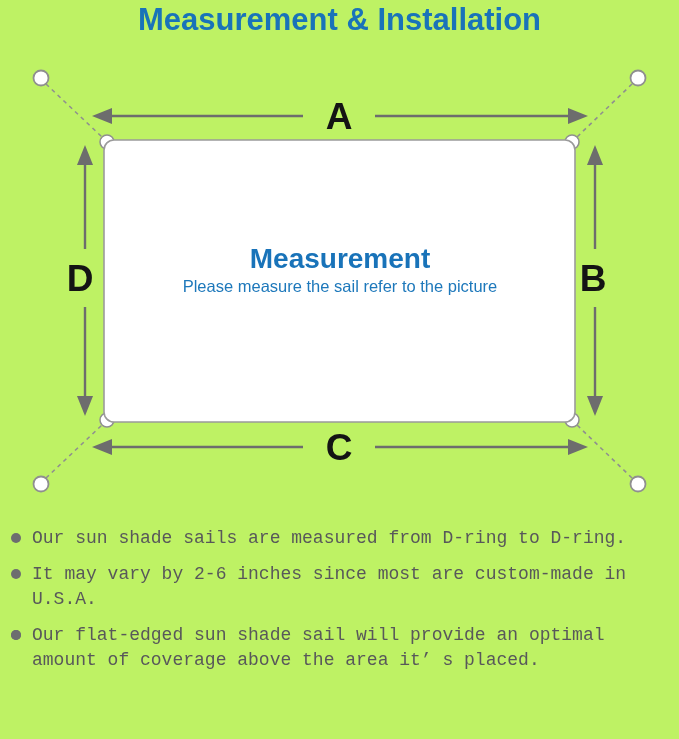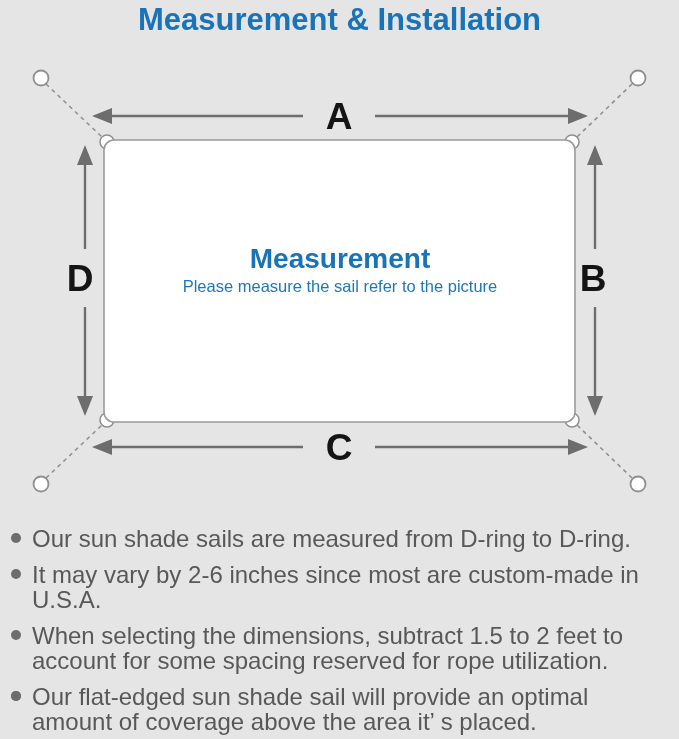--- a/index.html
+++ b/index.html
@@ -1,20 +1,20 @@
 <!DOCTYPE html>
 <html><head>
 <meta charset="utf-8">
 <style>
   html, body { margin: 0; padding: 0; background: #ffffff; }
   .canvas {
     position: relative;
     width: 679px;
     height: 739px;
-    background: #e5e5e5;
+    background: #bef264;
     font-family: "Liberation Sans", sans-serif;
     overflow: hidden;
   }
   .page-title {
     position: absolute;
     top: 2px;
     left: 0;
     width: 100%;
     text-align: center;
     font-size: 31px;
@@ -33,23 +33,24 @@
     left: 10px;
     width: 664px;
     list-style: none;
     margin: 0;
     padding: 0;
   }
   .note-item {
     position: relative;
     padding-left: 22px;
     margin-bottom: 11px;
-    font-size: 24px;
+    font-size: 18px;
     line-height: 25px;
     color: #58585a;
+    font-family: Liberation Mono, monospace;
   }
   .note-bullet {
     position: absolute;
     left: 1px;
     top: 7px;
     width: 10px;
     height: 10px;
     border-radius: 50%;
     background: #6d6d6f;
   }
@@ -124,24 +125,20 @@
     <li class="note-item">
       <span class="note-bullet"></span>
       <span>Our sun shade sails are measured from D-ring to D-ring.</span>
     </li>
     <li class="note-item">
       <span class="note-bullet"></span>
       <span>It may vary by 2-6 inches since most are custom-made in U.S.A.</span>
     </li>
     <li class="note-item">
       <span class="note-bullet"></span>
-      <span>When selecting the dimensions, subtract 1.5 to 2 feet to account for some spacing reserved for rope utilization.</span>
-    </li>
-    <li class="note-item">
-      <span class="note-bullet"></span>
     </li>
     <li class="note-item">
       <span class="note-bullet"></span>
       <span>Our flat-edged sun shade sail will provide an optimal amount of coverage above the area it’ s placed.</span>
     </li>
   </ul>
 
 </div>
 
 </body></html>

